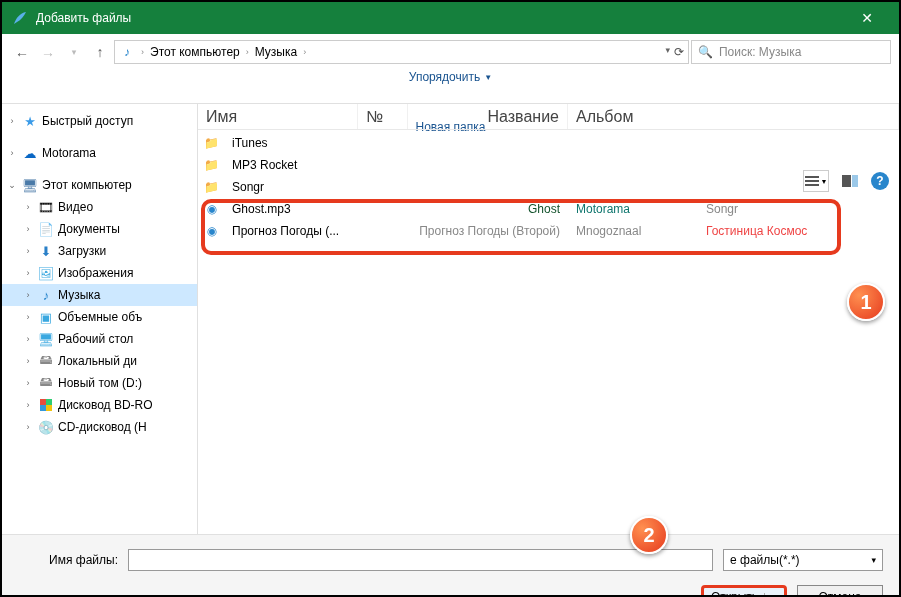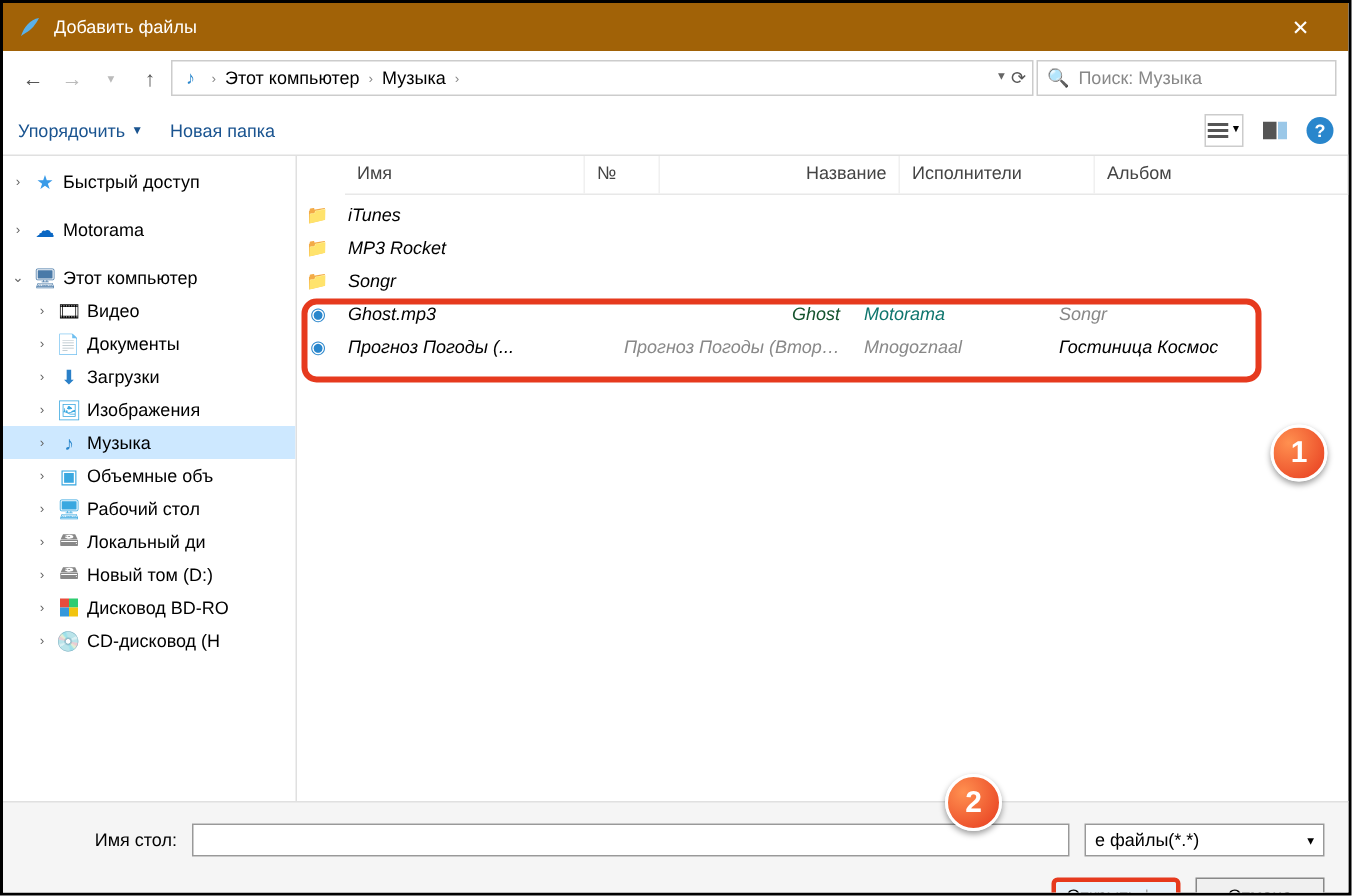--- a/index.html
+++ b/index.html
@@ -1,57 +1,57 @@
 <!DOCTYPE html>
 <html><head>
 <meta charset="utf-8">
 <style>
 * { box-sizing: border-box; margin: 0; padding: 0; font-family: "Segoe UI", Tahoma, sans-serif; }
 body { background: #fff; width: 901px; height: 597px; position: relative; overflow: hidden; border: 2px solid #000; }
 
-.titlebar { height: 32px; background: #a16207; color: #fff; display: flex; align-items: center; padding: 0 10px; font-size: 12px; }
+.titlebar { height: 32px; background: #15803d; color: #fff; display: flex; align-items: center; padding: 0 10px; font-size: 12px; }
 .titlebar .feather { width: 16px; height: 16px; margin-right: 8px; }
 .titlebar .title { flex: 1; }
 .titlebar .close { width: 44px; height: 32px; display: flex; align-items: center; justify-content: center; color: #fff; font-size: 14px; }
 
 .navbar { height: 36px; display: flex; align-items: center; padding: 4px 8px; gap: 2px; }
 .nav-btn { width: 24px; height: 24px; display: flex; align-items: center; justify-content: center; color: #555; font-size: 14px; }
 .nav-btn.disabled { color: #bbb; }
 .addr-bar { flex: 1; height: 24px; border: 1px solid #ccc; display: flex; align-items: center; padding: 0 4px; font-size: 12px; gap: 6px; }
 .addr-icon { width: 16px; height: 16px; display: flex; align-items: center; justify-content: center; color: #2986cc; }
 .addr-sep { color: #888; font-size: 9px; }
 .addr-end { margin-left: auto; display: flex; gap: 4px; }
 .search-box { width: 200px; height: 24px; border: 1px solid #ccc; display: flex; align-items: center; padding: 0 6px; font-size: 12px; color: #888; gap: 6px; }
 
-.toolbar { height: 34px; border-bottom: 1px solid #e0e0e0; display: flex; align-items: center; padding: 0 10px; gap: 18px; font-size: 12px; }
+.toolbar { height: 34px; border-bottom: 1px solid #e0e0e0; display: flex; align-items: center; padding: 0 10px; gap: 36px; font-size: 12px; flex-direction: column; }
 .tool-item { color: #1a5490; display: flex; align-items: center; gap: 4px; }
 .tool-right { margin-left: auto; display: flex; gap: 8px; align-items: center; }
 .tool-icon-btn { width: 26px; height: 22px; display: flex; align-items: center; justify-content: center; border: 1px solid transparent; }
 .help-icon { color: #fff; background: #2986cc; border-radius: 50%; width: 18px; height: 18px; display: flex; align-items: center; justify-content: center; font-size: 12px; font-weight: bold; }
 
 .main { display: flex; height: 430px; }
 .sidebar { width: 196px; border-right: 1px solid #e0e0e0; padding: 6px 0; font-size: 12px; overflow: hidden; }
 .tree-item { display: flex; align-items: center; height: 22px; padding: 0 4px; gap: 4px; white-space: nowrap; }
 .tree-item.selected { background: #cde8ff; }
 .tree-chev { width: 12px; font-size: 9px; color: #666; text-align: center; }
 .tree-icon { width: 16px; height: 16px; display: flex; align-items: center; justify-content: center; font-size: 13px; }
 .tree-spacer { height: 10px; }
 
 .content { flex: 1; position: relative; }
-.col-headers { display: flex; height: 26px; border-bottom: 1px solid #e8e8e8; font-size: 12px; color: #444; margin-left: 32px; }
+.col-headers { display: flex; height: 26px; border-bottom: 1px solid #e8e8e8; font-size: 16px; color: #444; }
 .col-headers > div { padding: 4px 8px; border-right: 1px solid #f0f0f0; }
 .col-name { width: 160px; }
 .col-num { width: 50px; }
 .col-title { width: 160px; text-align: right; }
 .col-artist { width: 130px; }
 .col-album { flex: 1; }
 
 .file-list { padding-top: 2px; font-size: 12px; }
 .file-row { display: flex; height: 22px; align-items: center; }
-.file-row > div { padding: 0 8px; white-space: nowrap; overflow: hidden; text-overflow: ellipsis; font-style: italic; }
+.file-row > div { padding: 0 8px; white-space: nowrap; overflow: hidden; text-overflow: ellipsis; }
 .file-icon { width: 16px; height: 16px; margin: 0 4px 0 6px; display: flex; align-items: center; justify-content: center; }
 .folder-ic { color: #f0c060; }
 .audio-ic { color: #2986cc; }
 
 .highlight-box { position: absolute; border: 4px solid #e63a1e; border-radius: 10px; left: 3px; top: 95px; width: 640px; height: 56px; pointer-events: none; }
 
 .badge { position: absolute; width: 38px; height: 38px; border-radius: 50%; background: radial-gradient(circle at 30% 30%, #ff9050, #e63a1e); color: #fff; font-size: 20px; font-weight: bold; display: flex; align-items: center; justify-content: center; border: 2px solid #fff; box-shadow: 0 2px 4px rgba(0,0,0,0.4); }
 .badge-1 { right: 14px; top: 281px; }
 
 .footer { border-top: 1px solid #e0e0e0; padding: 14px 16px; background: #f5f5f5; position: relative; }
@@ -205,21 +205,20 @@
         <span class="tree-icon" style="color:#888">💿</span>
         <span>CD-дисковод (H</span>
     </div>
   </div>
 
   <div class="content">
     <div class="col-headers">
       <div class="col-name">Имя</div>
       <div class="col-num">№</div>
       <div class="col-title">Название</div>
-      <div class="col-artist">Исполнители</div>
       <div class="col-album">Альбом</div>
     </div>
     <div class="file-list">
       <div class="file-row">
         <span class="file-icon folder-ic">📁</span>
         <div class="col-name">iTunes</div>
       </div>
       <div class="file-row">
         <span class="file-icon folder-ic">📁</span>
         <div class="col-name">MP3 Rocket</div>
@@ -235,30 +234,30 @@
         <div class="col-title" style="color:#14532d">Ghost</div>
         <div class="col-artist" style="color:#0f766e">Motorama</div>
         <div class="col-album" style="color:#888">Songr</div>
       </div>
       <div class="file-row">
         <span class="file-icon audio-ic">◉</span>
         <div class="col-name" style="width:134px">Прогноз Погоды (...</div>
         <div class="col-num"></div>
         <div class="col-title" style="color:#888">Прогноз Погоды (Второй)</div>
         <div class="col-artist" style="color:#888">Mnogoznaal</div>
-        <div class="col-album" style="color:#000000">Гостиница Космос</div>
+        <div class="col-album" style="color:#ef4444">Гостиница Космос</div>
       </div>
     </div>
     <div class="highlight-box"></div>
   </div>
 </div>
 
 <div class="footer">
   <div class="filename-row">
-    <label>Имя стол:</label>
+    <label>Имя файлы:</label>
     <input class="filename-input" type="text" style="">
     <div class="filetype">
       <span>е файлы(*.*)</span>
         <span style="font-size:9px">▾</span>
     </div>
   </div>
   <div class="btn-row">
     <div class="btn primary">
       <span>Открыть</span>
       <span style="font-size:8px;margin-left:6px;border-left:1px solid #aaa;padding-left:4px">▼</span>

